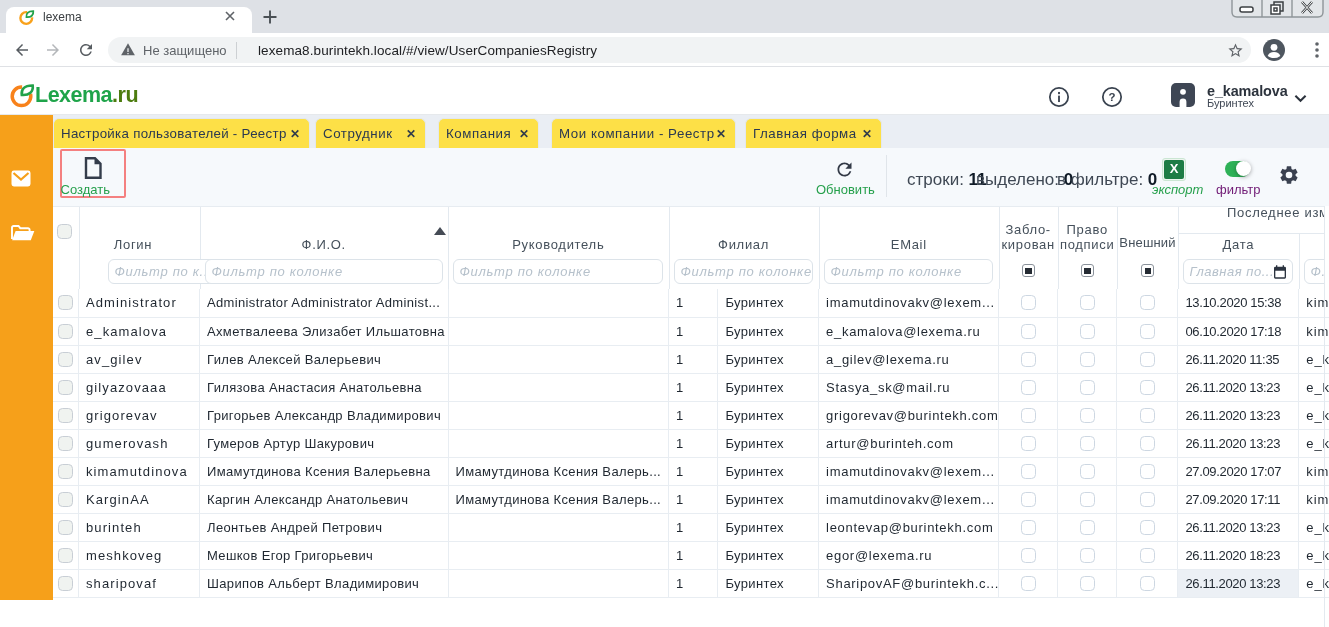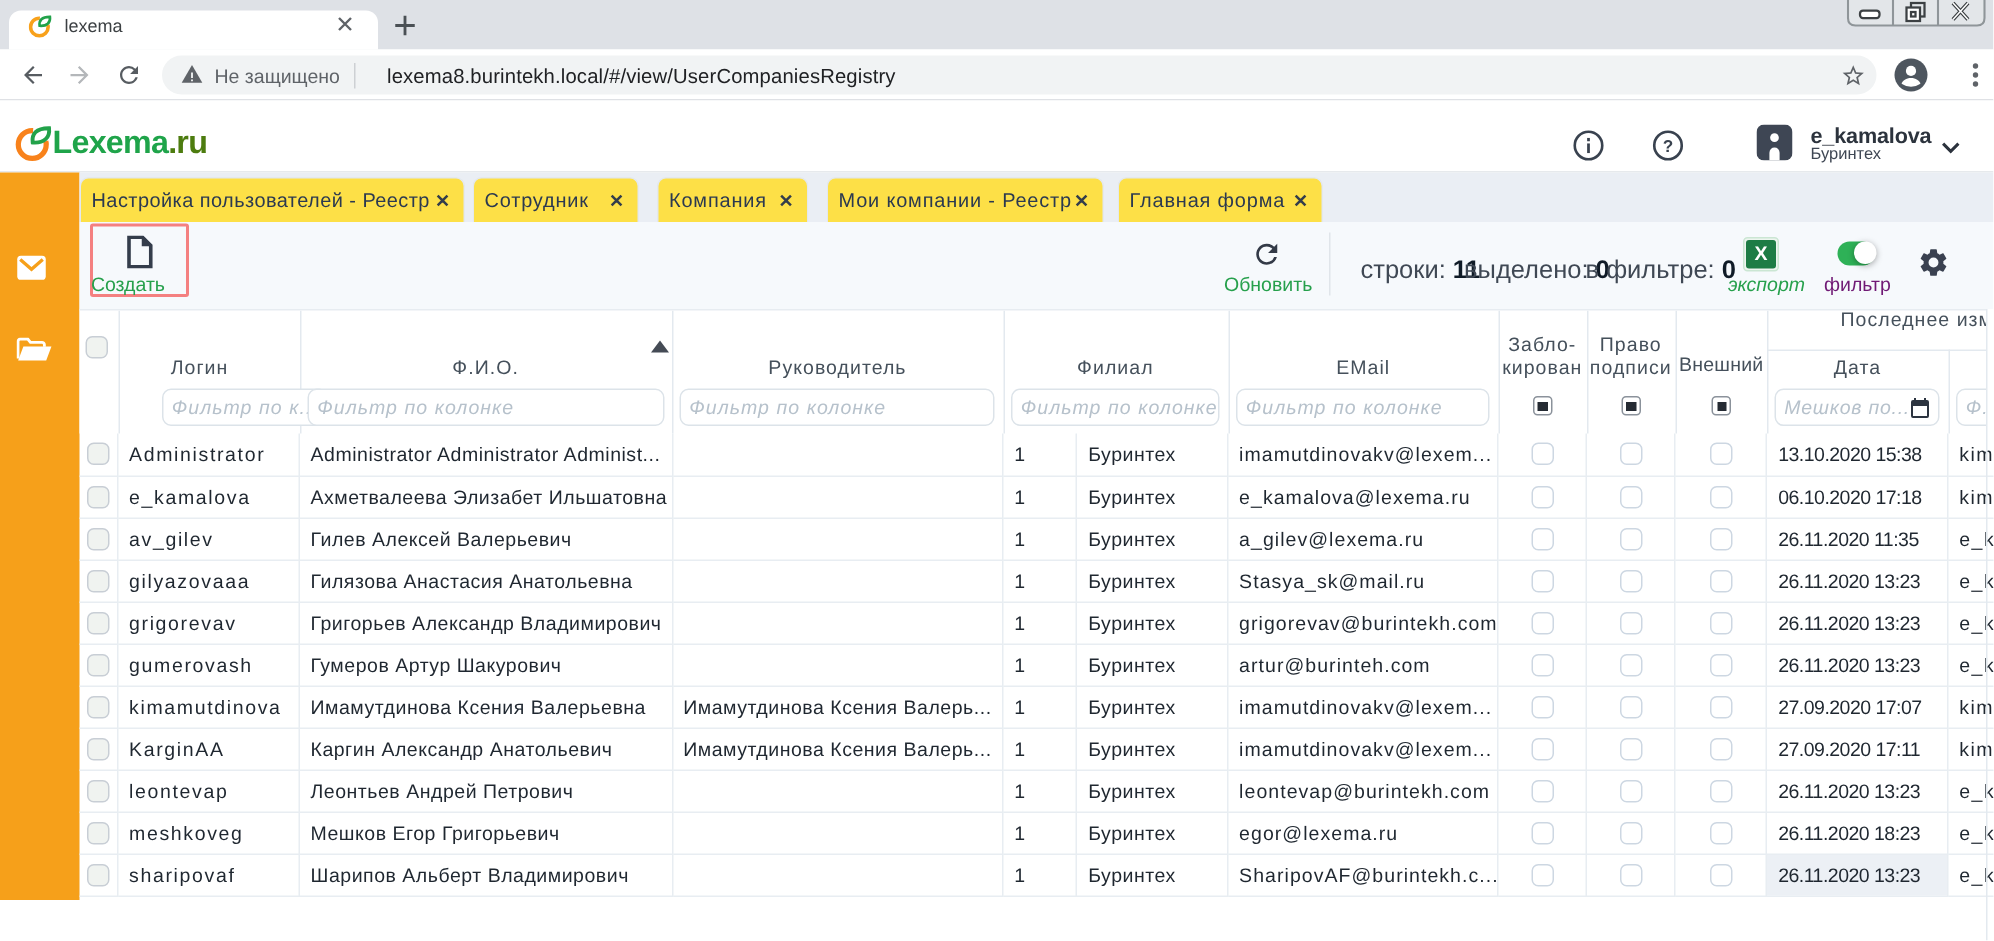--- a/index.html
+++ b/index.html
@@ -225,21 +225,21 @@
 <div class="hlabel" style="left:994.2px;top:30px;width:80px;">подписи</div>
 <div class="hlabel" style="left:1054.5px;top:28px;width:80px;letter-spacing:0.15px;">Внешний</div>
 <div class="hlabel" style="left:1125.3px;top:29.5px;width:120px;">Дата</div>
 <div class="hlabel" style="left:1174px;top:-2px;text-align:left;">Последнее изменение</div>
 <div class="abs" style="left:381px;top:20px;width:0;height:0;border-left:6px solid transparent;border-right:6px solid transparent;border-bottom:8px solid #454b55;"></div>
 <div class="finput" style="left:31px;width:111px;margin-left:24px;">Фильтр по к...</div>
 <div class="finput" style="left:152px;width:238px;">Фильтр по колонке</div>
 <div class="finput" style="left:400px;width:210px;">Фильтр по колонке</div>
 <div class="finput" style="left:621px;width:139px;">Фильтр по колонке</div>
 <div class="finput" style="left:771px;width:169px;">Фильтр по колонке</div>
-<div class="finput" style="left:1130px;width:110px;letter-spacing:0.5px;">Мешков по...</div>
+<div class="finput" style="left:1130px;width:110px;letter-spacing:0.5px;">Главная по...</div>
 <svg class="abs" style="left:1219px;top:57px" width="16" height="16" viewBox="0 0 24 24">
       <path d="M19 4h-1V2h-2v2H8V2H6v2H5a2 2 0 0 0-2 2v14a2 2 0 0 0 2 2h14a2 2 0 0 0 2-2V6a2 2 0 0 0-2-2zm0 16H5V10h14v10z" fill="#2c3440"></path>
       <rect x="5" y="6.5" width="14" height="2" fill="#2c3440"></rect>
     </svg>
 <div class="finput" style="left:1251px;width:60px;">Ф...</div>
 <div class="fcheck" style="left:968.7px;">
       <div></div>
     </div>
 <div class="fcheck" style="left:1027.7px;">
       <div></div>
@@ -438,21 +438,21 @@
         <td class="c">
           <div class="cbb"></div>
         </td>
 <td>27.09.2020 17:11</td>
         <td>kim</td>
       </tr>
 <tr>
 <td class="c">
           <div class="cb"></div>
         </td>
-<td>leontevap</td>
+<td>burinteh</td>
         <td>Леонтьев Андрей Петрович</td>
         <td></td>
         <td>1</td>
         <td>Буринтех</td>
         <td>leontevap@burintekh.com</td>
 <td class="c">
           <div class="cbb"></div>
         </td>
         <td class="c">
           <div class="cbb"></div>

